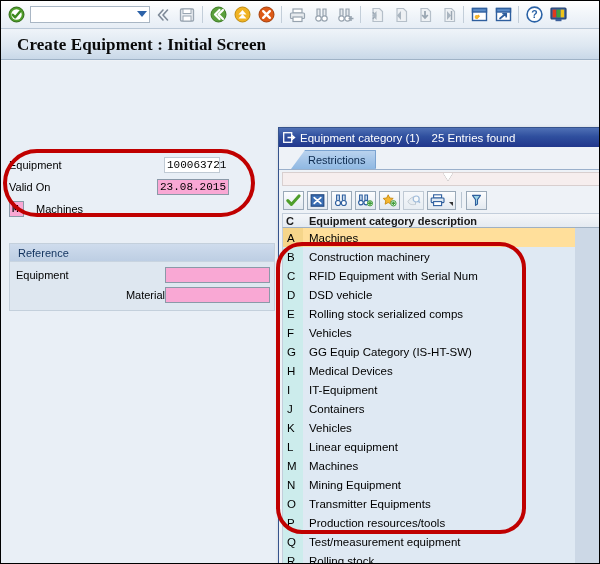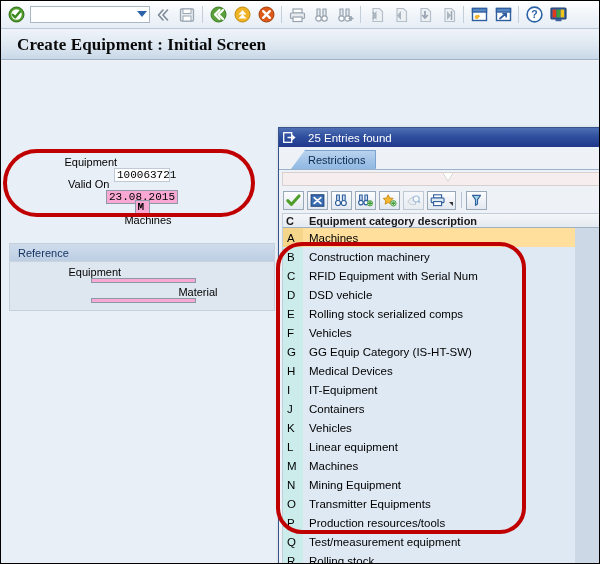--- a/index.html
+++ b/index.html
@@ -48,21 +48,21 @@
 
   
   .mainarea{
     position:absolute;left:0;top:60px;width:598px;height:503px;
     background:#e9eff6;
   }
   .formpanel{
     position:absolute;left:0;top:0;width:280px;height:503px;
     background:#e9eff6;
   }
-  .row{position:absolute;height:17px;display:flex;align-items:center;flex-direction:column;}
+  .row{position:absolute;height:17px;display:flex;align-items:center;}
   .lbl{font-size:11px;color:#000;}
   .inp{
     background:#f9a8d4;border:1px solid #8b99a8;height:16px;box-sizing:border-box;
     font-size:11px;font-family:"Liberation Mono","DejaVu Sans Mono",monospace;
     display:flex;align-items:center;padding-left:2px;color:#000;
   }
   .inp.plain{font-family:"Liberation Sans",sans-serif;}
   .inp.nob{border:1px solid #c0cad4;background:#ffffff;}
 
   
@@ -346,20 +346,21 @@
 
     <div class="dialog">
 
       <div class="dlg-title">
         <span>
           <svg width="13" height="11" viewBox="0 0 13 11">
             <rect x="0.7" y="0.7" width="8" height="9.6" fill="none" stroke="#ffffff" stroke-width="1.3"></rect>
             <path d="M4.5 5.5 h7 M8.8 3.2 l2.8 2.3 l-2.8 2.3" fill="none" stroke="#ffffff" stroke-width="1.3"></path>
           </svg>
         </span>
+        <span class="tx">Equipment category (1)</span>
         <span class="tx2">25 Entries found</span>
       </div>
 
       <div class="dlg-body">
 
         <div class="tabstrip">
           <div class="tab">
             <span>Restrictions</span>
           </div>
         </div>

